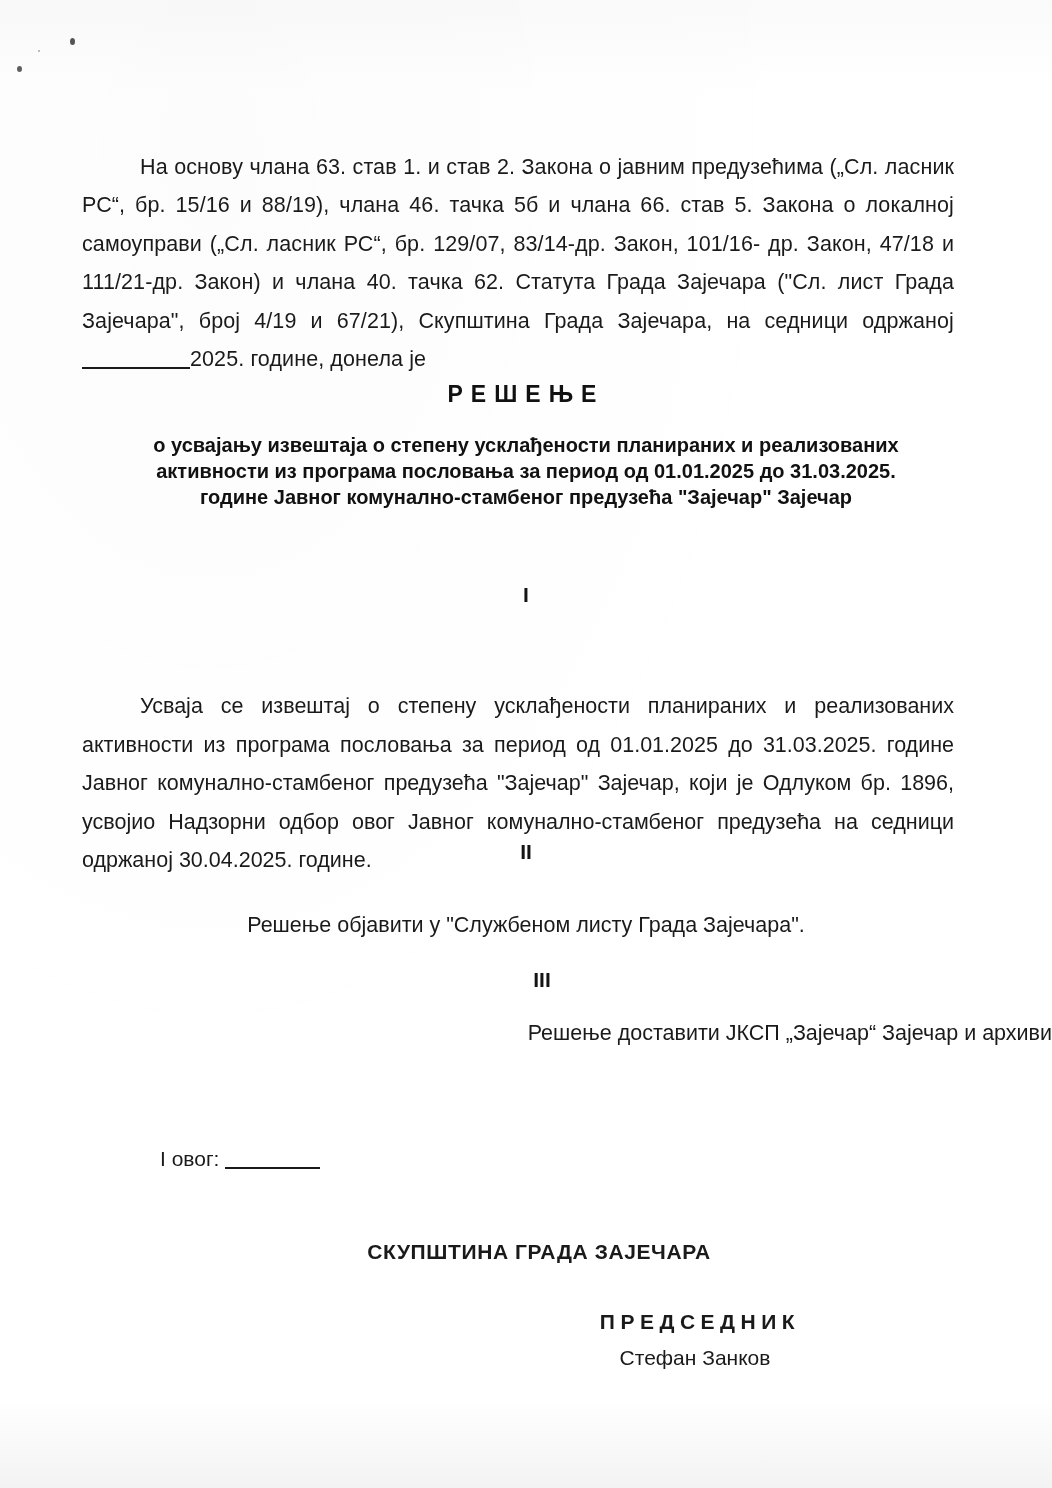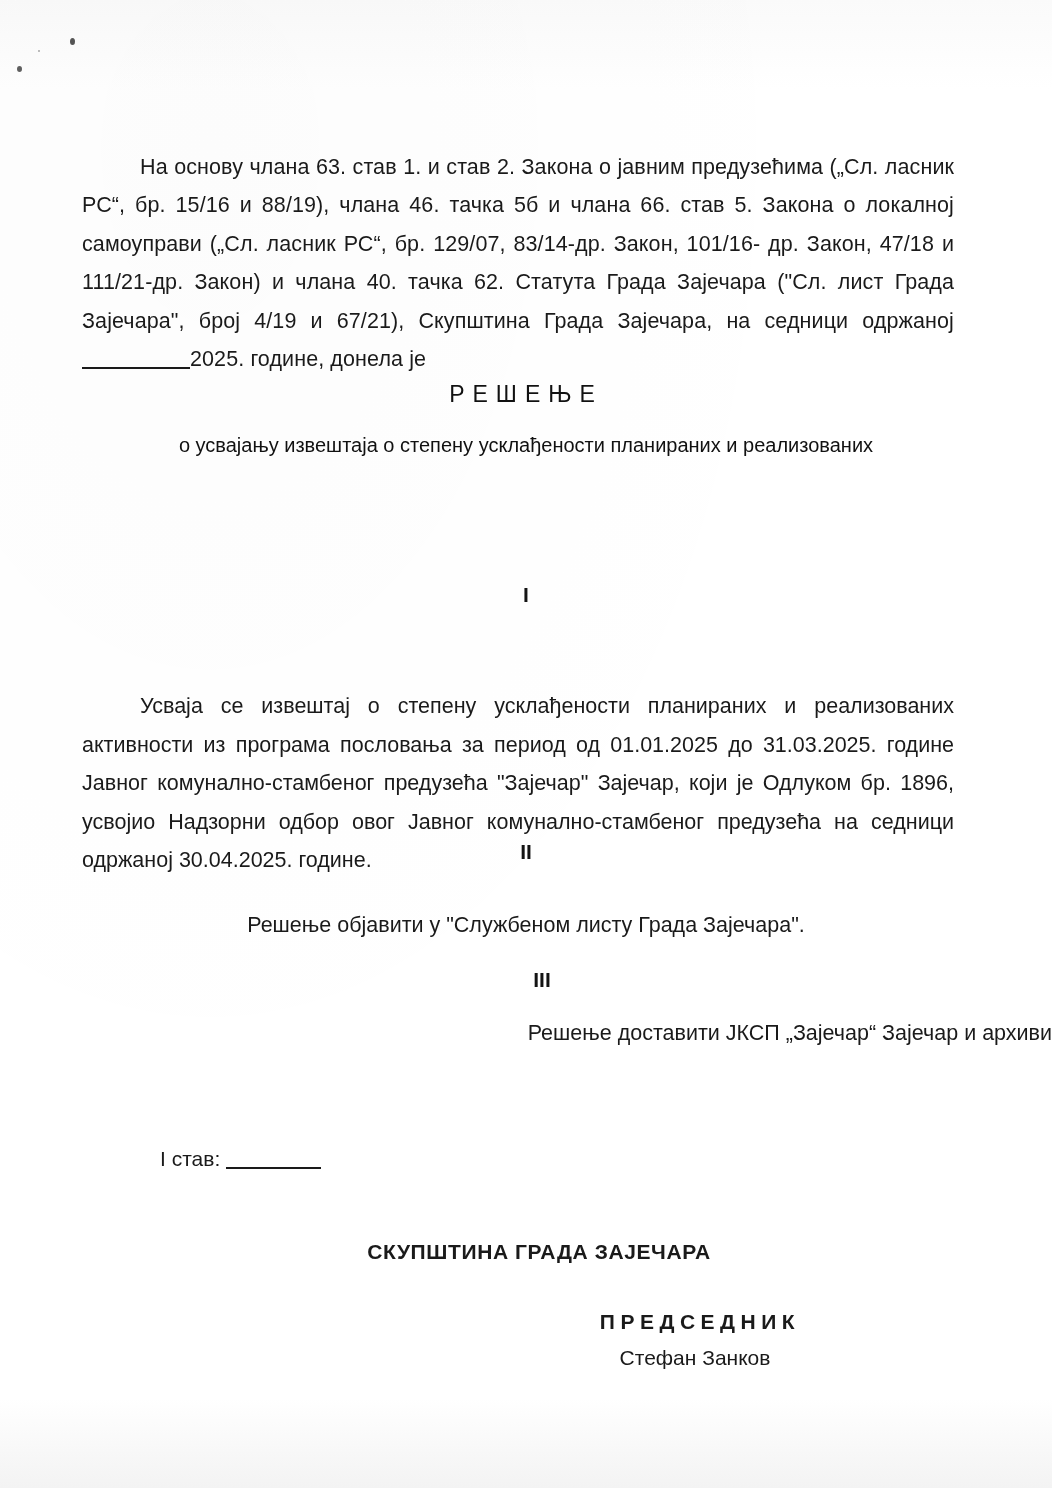--- a/index.html
+++ b/index.html
@@ -62,32 +62,32 @@
   .bl-intro { width: 108px; }
 
   
   .doc-title {
     position: absolute;
     left: 0;
     top: 381px;
     width: 1052px;
     text-align: center;
     font-size: 23px;
-    font-weight: normal;
+    font-weight: bold;
     letter-spacing: 8px;
     color: #111;
   }
   .subtitle {
     position: absolute;
     left: 76px;
     top: 432px;
     width: 900px;
     text-align: center;
     font-size: 20px;
-    font-weight: normal;
+    font-weight: bold;
     line-height: 26px;
     color: #111;
   }
 
   
   .roman {
     position: absolute;
     width: 1052px;
     text-align: center;
     font-size: 21px;
@@ -174,34 +174,36 @@
   <div class="speck s3"></div>
 
   <div class="content">
 
     <p class="intro"><span>На основу члана 63. став 1. и став 2. Закона о јавним предузећима („Сл. ласник РС“, бр. 15/16 и 88/19), члана 46. тачка 5б и члана 66. став 5. Закона о локалној самоуправи („Сл. ласник РС“, бр. 129/07, 83/14-др. Закон, 101/16- др. Закон, 47/18 и 111/21-др. Закон) и члана 40. тачка 62. Статута Града Зајечара ("Сл. лист Града Зајечара", број 4/19 и 67/21), Скупштина Града Зајечара, на седници одржаној</span> <span class="blankline bl-intro"></span><span>2025. године, донела је</span></p>
 
     <div class="doc-title">РЕШЕЊЕ</div>
 
     <div class="subtitle">
       <div>о усвајању извештаја о степену усклађености планираних и реализованих</div>
+      <div>активности из програма пословања за период од 01.01.2025 до 31.03.2025.</div>
+      <div>године Јавног комунално-стамбеног предузећа "Зајечар" Зајечар</div>
     </div>
 
     <div class="roman roman-i">I</div>
 
     <p class="sec1-body">Усваја се извештај о степену усклађености планираних и реализованих активности из програма пословања за период од 01.01.2025 до 31.03.2025. године Јавног комунално-стамбеног предузећа "Зајечар" Зајечар, који је Одлуком бр. 1896, усвојио Надзорни одбор овог Јавног комунално-стамбеног предузећа на седници одржаној 30.04.2025. године.</p>
 
     <div class="roman roman-ii">II</div>
     <div class="centered-line line-ii">Решење објавити у "Службеном листу Града Зајечара".</div>
 
     <div class="roman roman-iii">III</div>
     <div class="centered-line line-iii">Решење доставити ЈКСП „Зајечар“  Зајечар  и архиви</div>
 
     <div class="footer-left">
-      <div><span>I став:</span> <span class="blankline bl-broj"></span></div>
+      <div><span>I овог:</span> <span class="blankline bl-broj"></span></div>
     </div>
 
     <div class="assembly">СКУПШТИНА ГРАДА ЗАЈЕЧАРА</div>
     <div class="president">ПРЕДСЕДНИК</div>
     <div class="president-name">Стефан Занков</div>
 
   </div>
 </div>
 
 </body></html>

